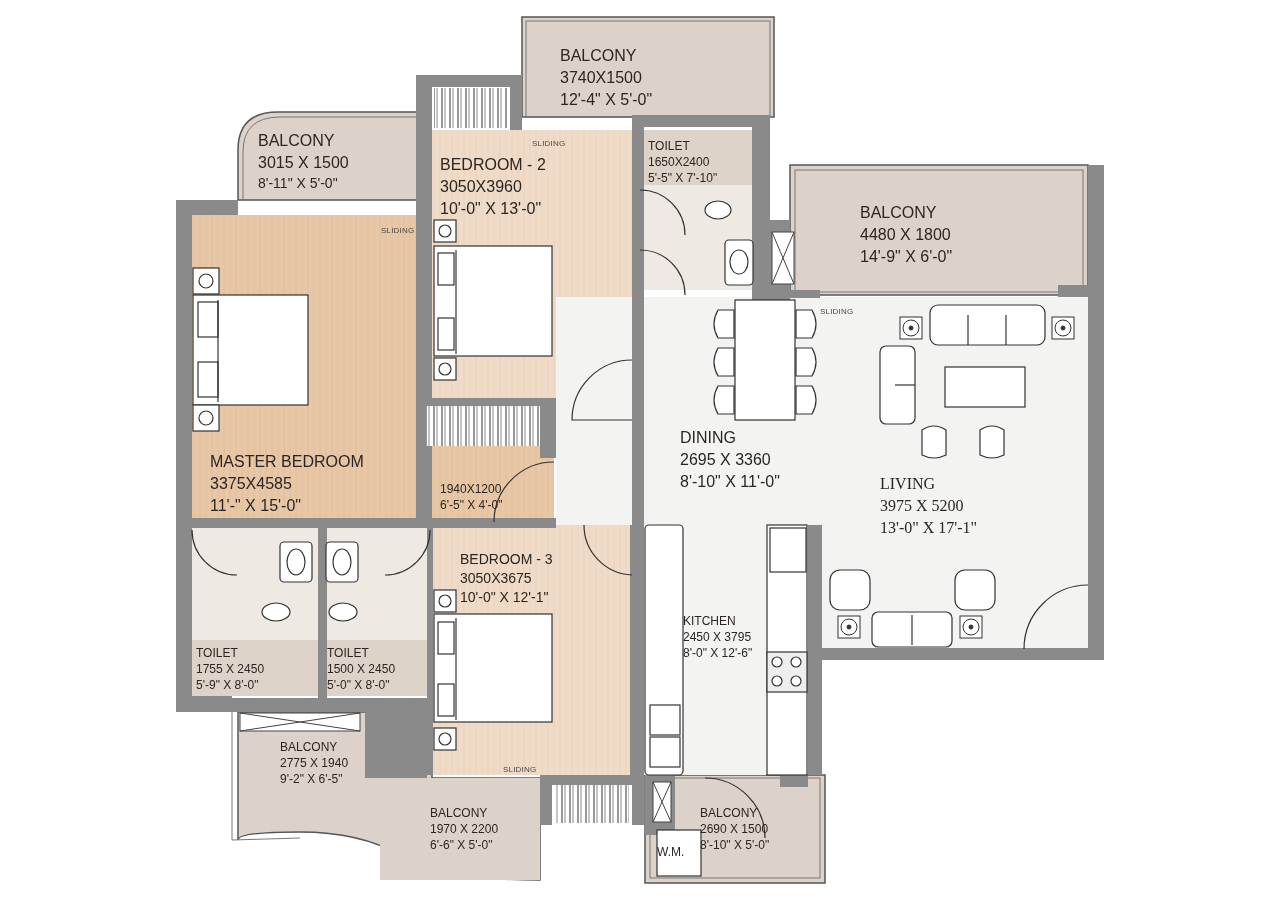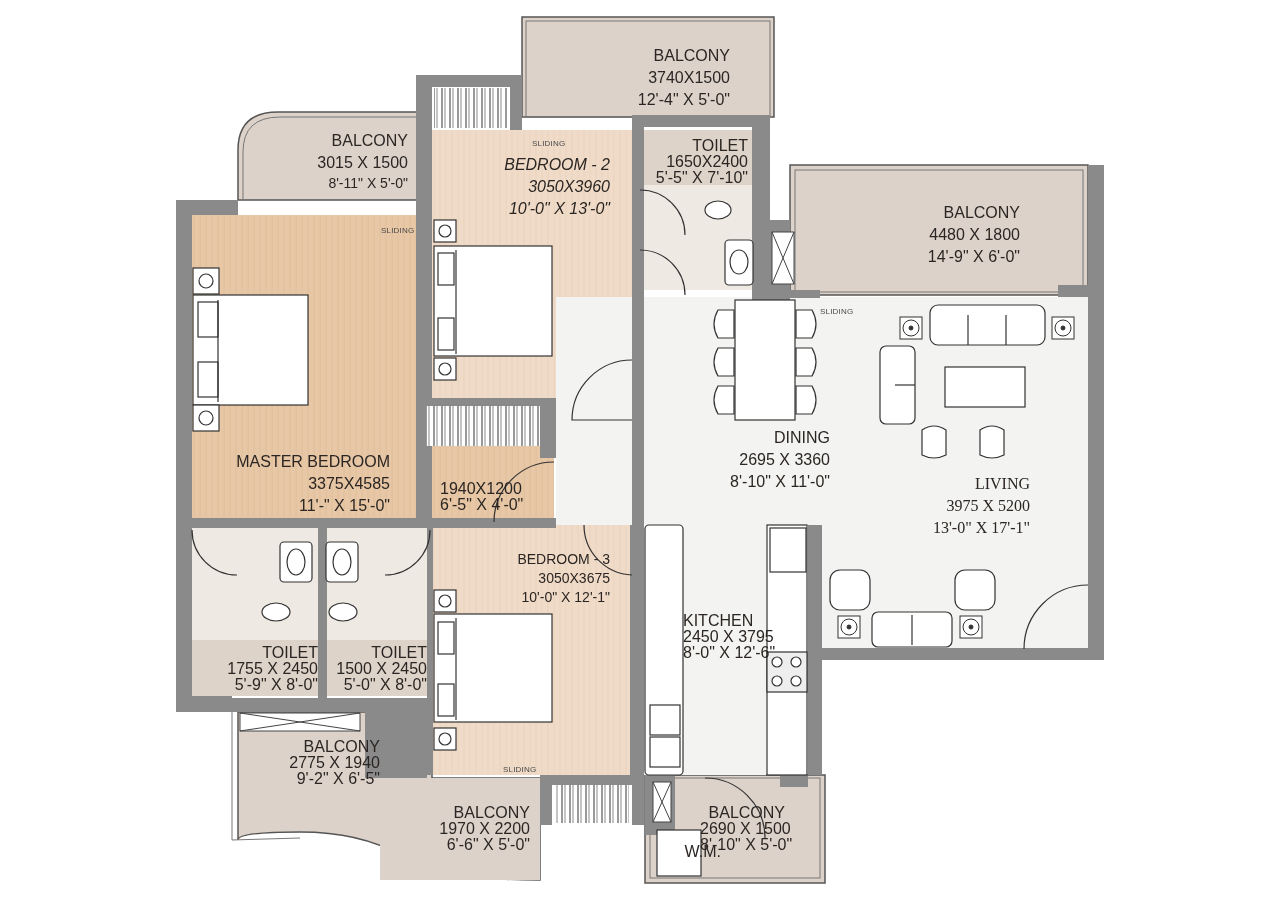--- a/index.html
+++ b/index.html
@@ -1,22 +1,22 @@
 <!DOCTYPE html>
 <html><head>
 <meta charset="utf-8">
 <style>
   html, body { margin: 0; padding: 0; background: #ffffff; }
   body { width: 1280px; height: 903px; position: relative; overflow: hidden; font-family: "Liberation Sans", sans-serif; }
   #plan { position: absolute; left: 0; top: 0; width: 1280px; height: 903px; }
-  .lbl { position: absolute; text-align: right; color: #2b2623; white-space: nowrap; font-family: "Liberation Sans", sans-serif; }
+  .lbl { position: absolute; text-align: left; color: #2b2623; white-space: nowrap; font-family: "Liberation Sans", sans-serif; }
   .lbl .n { display: block; }
   .big { font-size: 16px; line-height: 22px; }
   .med { font-size: 14px; line-height: 19px; }
-  .sm  { font-size: 16px; line-height: 16px; }
+  .sm  { font-size: 12px; line-height: 16px; }
   .tag { position: absolute; font-size: 8px; color: #4a4a4a; letter-spacing: 0.2px; text-align: center; }
 </style>
 </head>
 <body>
 
 <svg id="plan" viewBox="0 0 1280 903" xmlns="http://www.w3.org/2000/svg">
   <defs>
     <pattern id="woodA" width="6" height="40" patternUnits="userSpaceOnUse">
       <rect width="6" height="40" fill="#e7c7a5"></rect>
       <line x1="2" y1="0" x2="2" y2="40" stroke="#dcb894" stroke-width="1" opacity="0.6"></line>
@@ -230,21 +230,21 @@
   <span class="n">3740X1500</span>
   <span class="n">12'-4" X 5'-0"</span>
 </div>
 
 <div class="lbl big" style="left:258px;top:130px;width:150px;">
   <span class="n">BALCONY</span>
   <span class="n">3015 X 1500</span>
   <span class="n med">8'-11" X 5'-0"</span>
 </div>
 
-<div class="lbl big" style="left:440px;top:154px;width:170px;font-style:italic;">
+<div class="lbl big" style="left:440px;top:154px;width:170px;">
   <span class="n">BEDROOM - 2</span>
   <span class="n">3050X3960</span>
   <span class="n">10'-0" X 13'-0"</span>
 </div>
 
 <div class="lbl sm" style="left:648px;top:138px;width:100px;">
   <span class="n">TOILET</span>
   <span class="n">1650X2400</span>
   <span class="n">5'-5" X 7'-10"</span>
 </div>

